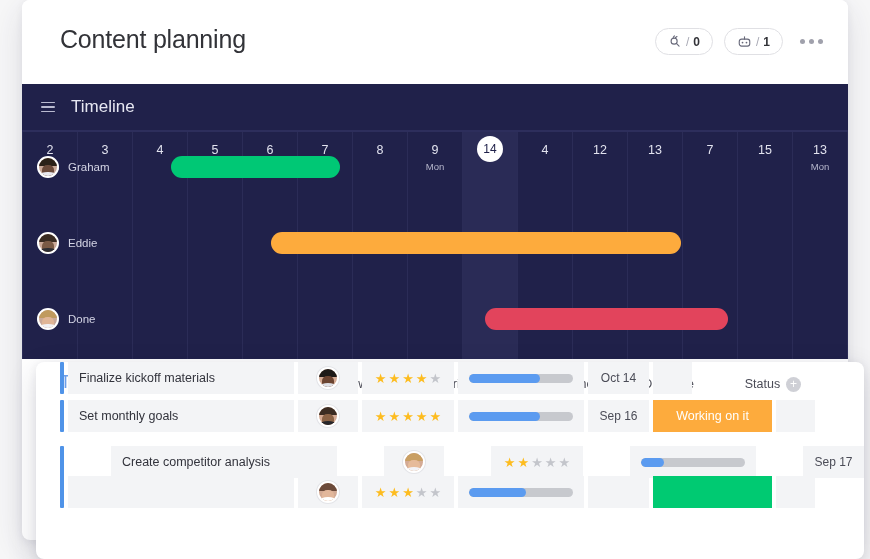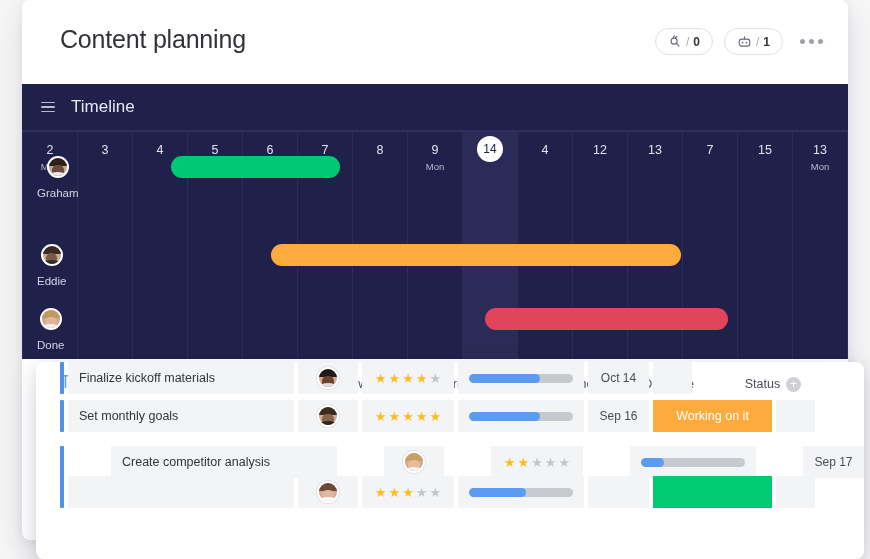--- a/index.html
+++ b/index.html
@@ -94,21 +94,21 @@
     line-height: 26px; font-size: 12px; font-weight: 400;
   }
   .tl-divider {
     position: absolute; left: 0; top: 47px; width: 826px; height: 1px;
     background: #2d2e5c;
   }
 
   
   .tl-rows { position: absolute; left: 0; top: 47px; width: 826px; height: 228px; }
   .tl-row { position: absolute; left: 0; width: 826px; height: 76px; }
-  .tl-person { position: absolute; left: 15px; display: flex; align-items: center; gap: 9px; flex-direction: column; }
+  .tl-person { position: absolute; left: 15px; display: flex; align-items: center; gap: 9px; }
   .avatar {
     width: 22px; height: 22px; border-radius: 50%;
     border: 2px solid #fff; overflow: hidden; position: relative;
     background: #c9a898; flex: none;
   }
   .avatar .hair { position: absolute; left: 0; right: 0; top: 0; height: 44%; }
   .avatar .face { position: absolute; left: 18%; right: 18%; bottom: 0; height: 62%; border-radius: 45% 45% 40% 40%; }
   .avatar .body { position: absolute; left: 8%; right: 8%; bottom: -8%; height: 32%; border-radius: 50% 50% 0 0; }
   .tl-name { color: #d3d4e4; font-size: 11.5px; }
 
@@ -281,21 +281,21 @@
             <div class="tl-person" style="top: 25px;">
               <span class="avatar">
                 <span class="hair" style="background:#2b2118"></span>
                 <span class="face" style="background:#6b4a3a"></span>
                 <span class="body" style="background:#e9e9ef"></span>
               </span>
               <span class="tl-name">Graham</span>
             </div>
             <div class="tl-bar" style="background: rgb(0, 200, 117); left: 18%; width: 20.5%; top: 25px;"></div>
           </div>
-          <div class="tl-row" style="top: 88px; padding-left: 16px;">
+          <div class="tl-row" style="top: 76px; padding-left: 16px;">
             <div class="tl-person" style="top: 25px;">
               <span class="avatar">
                 <span class="hair" style="background:#3a2c22"></span>
                 <span class="face" style="background:#7a5a45"></span>
                 <span class="body" style="background:#2e2e33"></span>
               </span>
               <span class="tl-name">Eddie</span>
             </div>
             <div class="tl-bar" style="background: rgb(253, 171, 61); left: 30.1%; width: 49.7%; top: 25px;"></div>
           </div>

